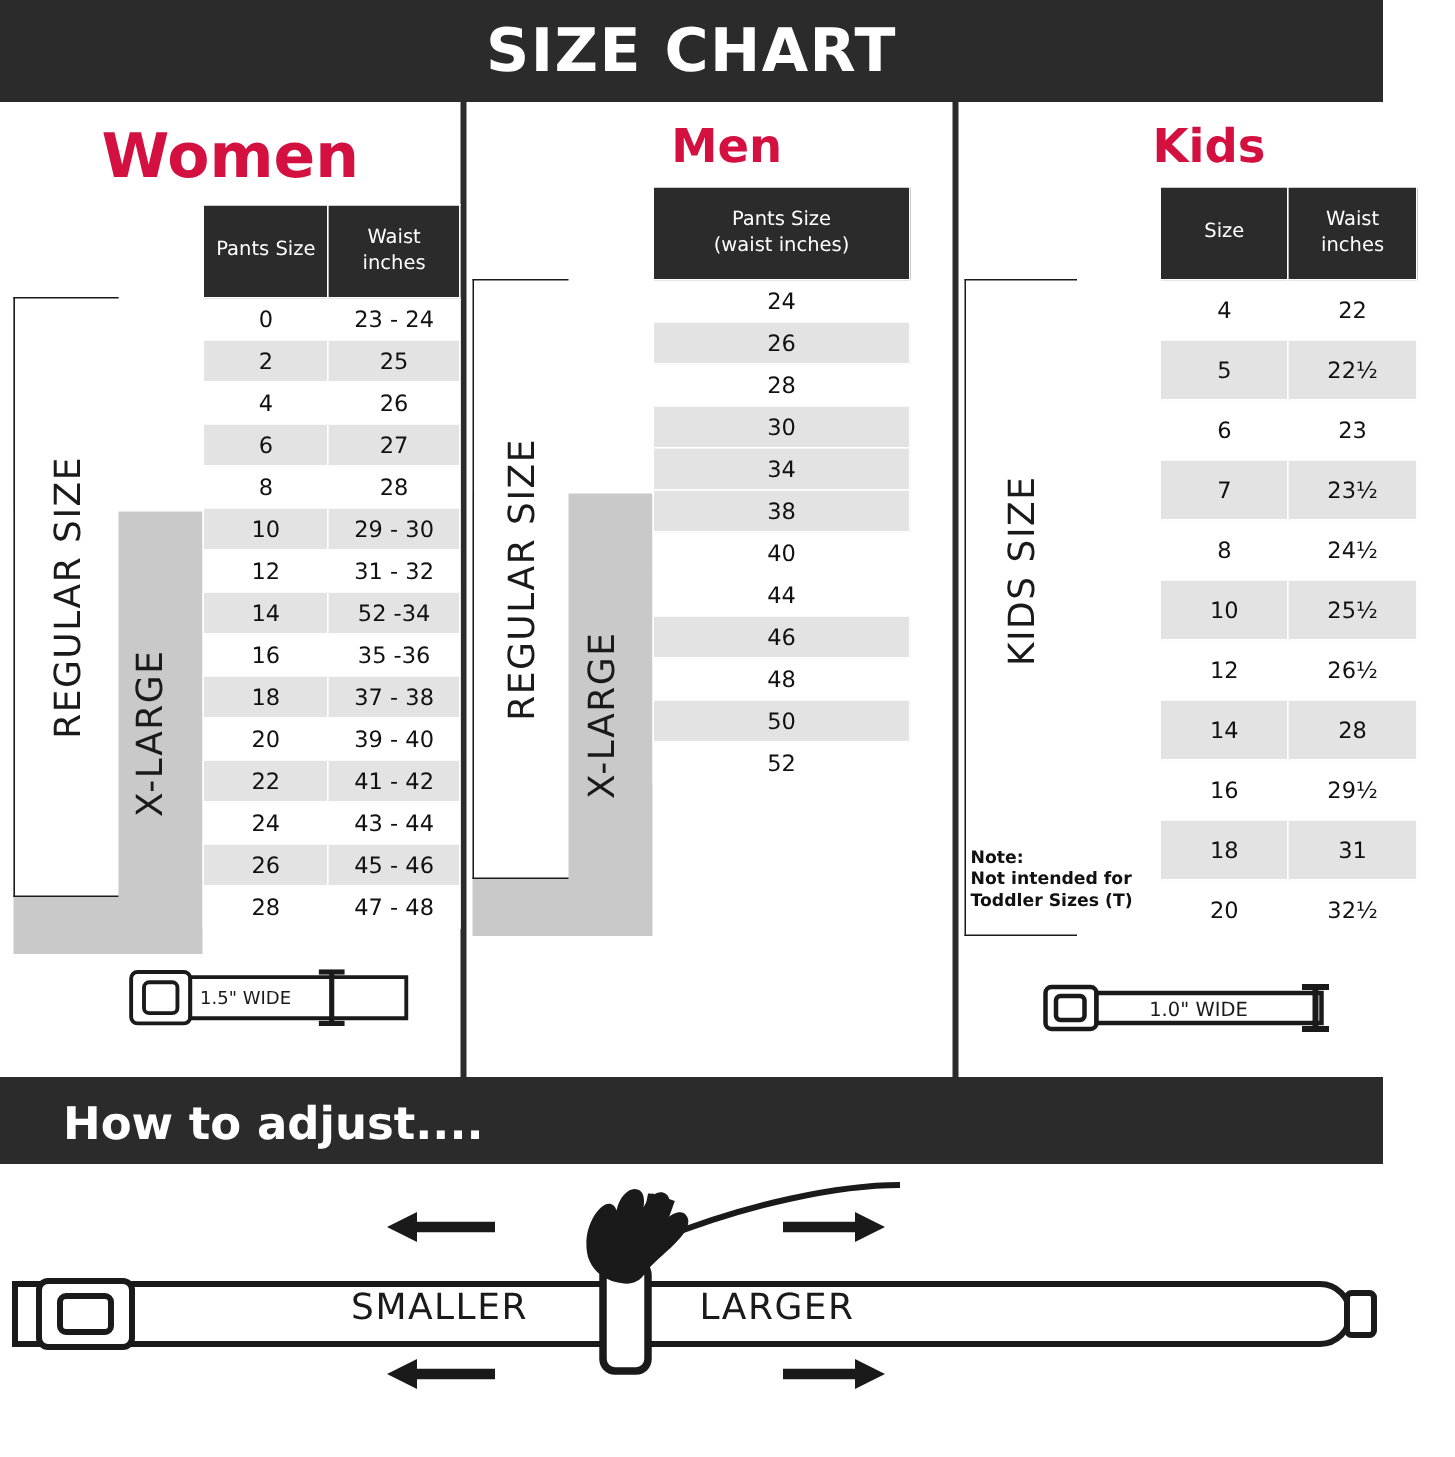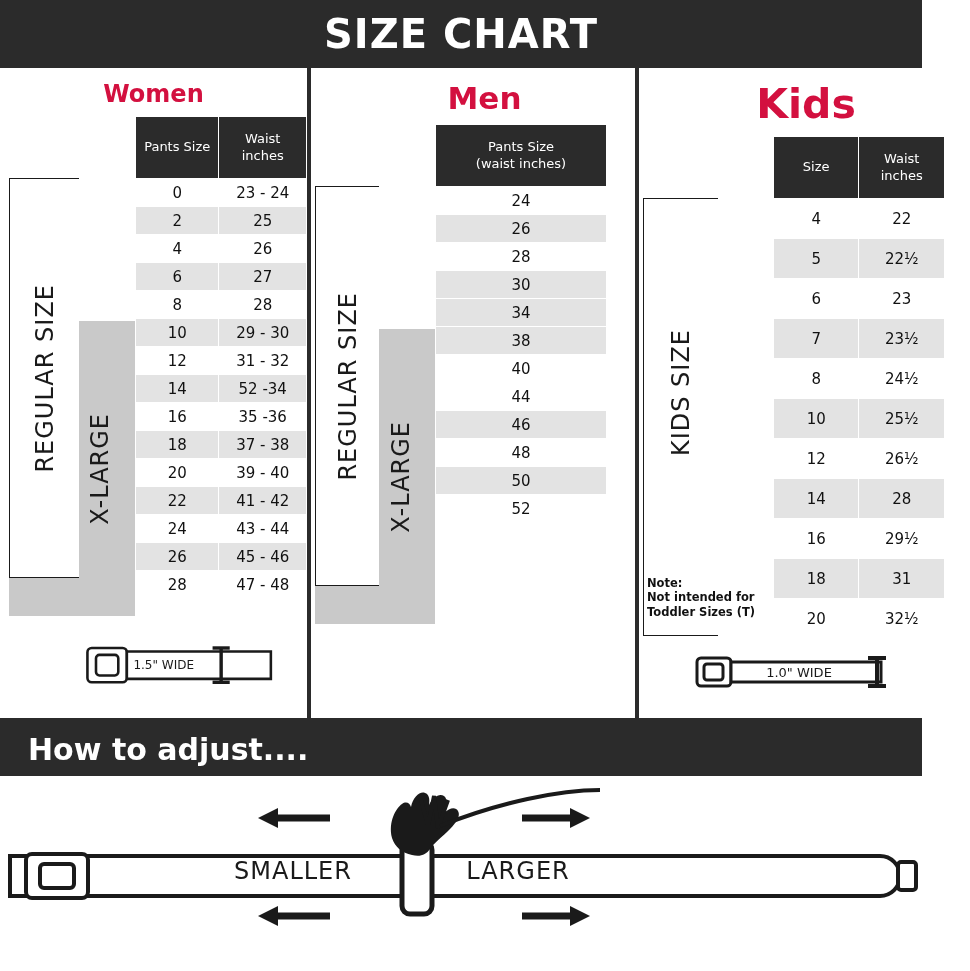--- a/index.html
+++ b/index.html
@@ -28,23 +28,23 @@
   .col { position:relative; }
   .col-women { width:312px; border-right:4px solid #2b2b2b; }
   .col-men   { width:333px; border-right:4px solid #2b2b2b; }
   .col-kids  { width:321px; }
 
   .col-title {
     text-align:center; color:#d3103f; font-weight:bold;
     font-family:"DejaVu Sans", sans-serif;
     padding-top:12px;
   }
-  .t-women { font-size:24px; }
+  .t-women { font-size:41px; }
   .t-men   { font-size:31px;padding-left:23px; }
-  .t-kids  { font-size:41px;padding-left:20px; }
+  .t-kids  { font-size:31px;padding-left:20px; }
 
   
   .tblwrap { position:relative; margin: 8px auto 0 auto; }
   .vert-reg {
     position:absolute; background:#ffffff; border:0;
     display:flex; align-items:center; justify-content:center;
   }
   .vert-xl {
     position:absolute; background:#c9c9c9;
     display:flex; align-items:center; justify-content:center;
@@ -96,21 +96,21 @@
     position:absolute; font-size:11.5px; line-height:1.25;
     font-family:"DejaVu Sans", sans-serif; font-weight:bold; color:#111;
   }
 
   
   .belt-row { position:absolute; bottom:12px; left:0; right:0; height:60px; }
 
   
   .howto-bar {
     height:58px; background:#2b2b2b; color:#fff;
-    display:flex; align-items:center; padding-left:28px;
+    display:flex; align-items:center; padding-left:42px;
     border-top:4px solid #2b2b2b;
   }
   .howto-bar h2 {
     margin:0; font-size:30px; font-weight:bold;
     font-family:"DejaVu Sans", sans-serif;
   }
   .howto-area { position:relative; height:185px; background:#fff;text-decoration:underline; }
 </style>
 </head>
 <body>

